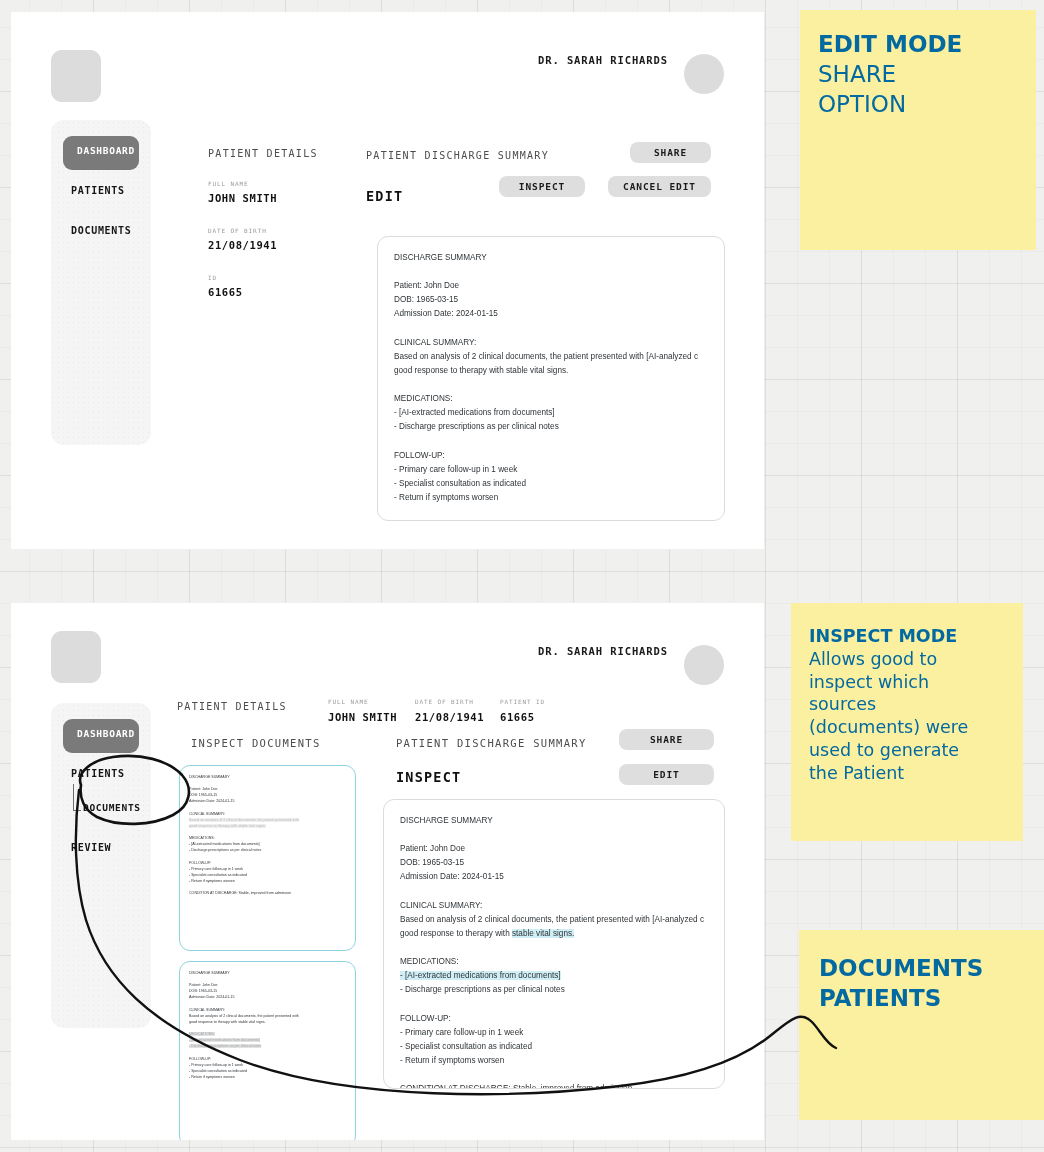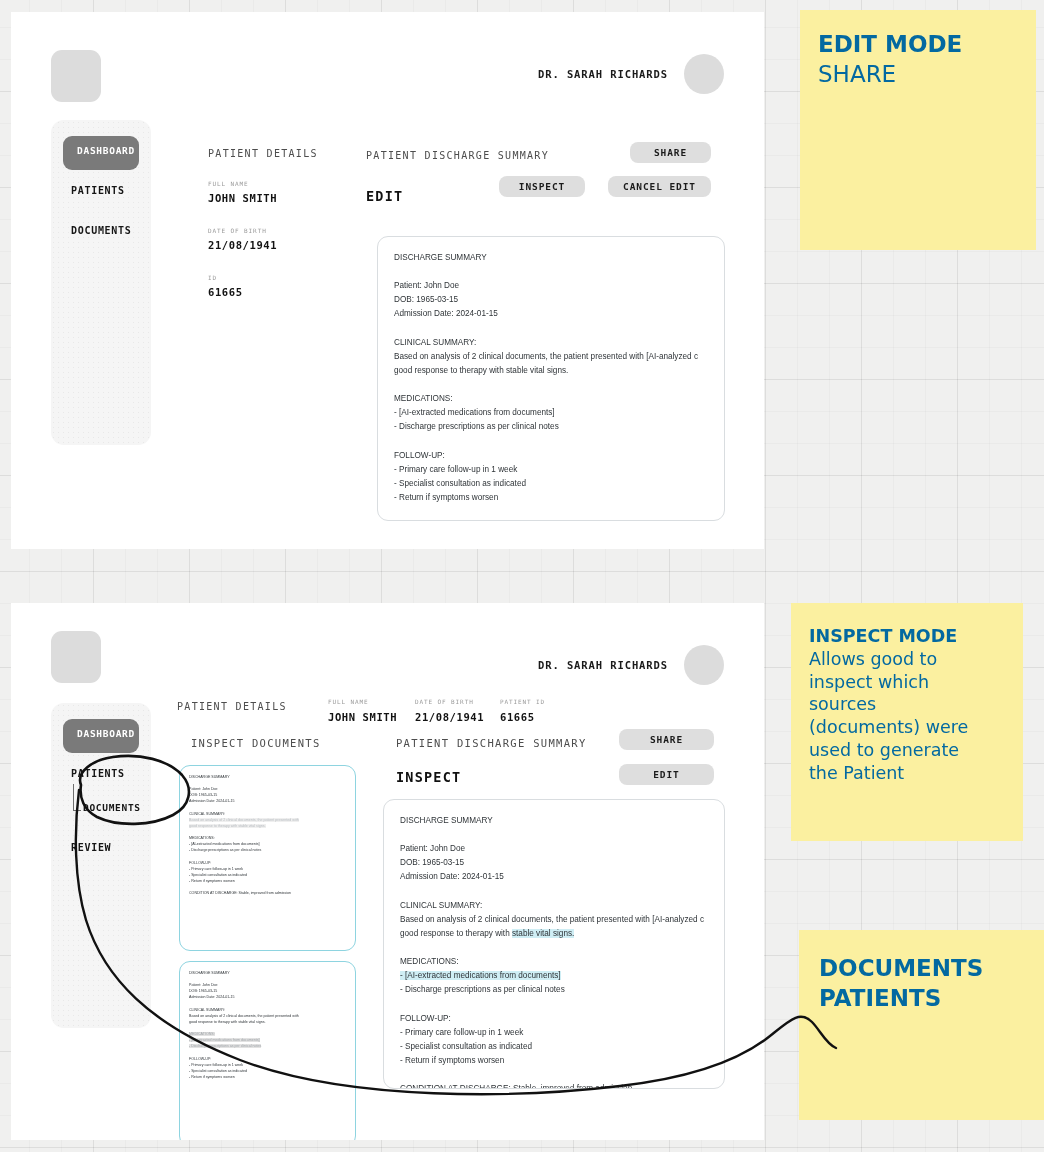--- a/index.html
+++ b/index.html
@@ -38,21 +38,20 @@
     position: absolute;
     width: 50px; height: 52px;
     background: #dcdcdc;
     border-radius: 11px;
   }
 
   
   .header-user {
     position: absolute;
     display: flex;
-    align-items: center;
     gap: 16px;
   }
   .header-user .uname {
     font-family: "DejaVu Sans Mono", monospace;
     font-size: 10.5px;
     letter-spacing: 0.9px;
     color: #1a1a1a;
     font-weight: 700;
     white-space: nowrap;
   }
@@ -376,20 +375,21 @@
 <span>- Specialist consultation as indicated</span>
 <span>- Return if symptoms worsen</span>
 <span> </span>
 <span>CONDITION AT DISCHARGE: Stable, improved from admission</span></div>
   </div>
 </div>
 
 <div class="sticky" id="sticky-edit">
   <b class="ln">EDIT MODE</b>
   <span class="ln">SHARE</span>
+  <span class="ln">OPTION</span>
 </div>
 
 <div class="sticky" id="sticky-inspect">
   <b class="ln">INSPECT MODE</b>
   <span class="ln">Allows good to</span>
   <span class="ln">inspect which</span>
   <span class="ln">sources</span>
   <span class="ln">(documents) were</span>
   <span class="ln">used to generate</span>
   <span class="ln">the Patient</span>

